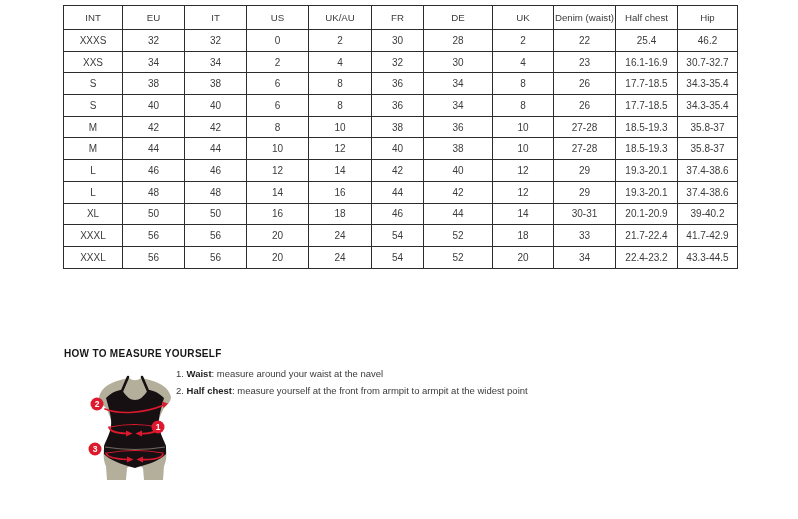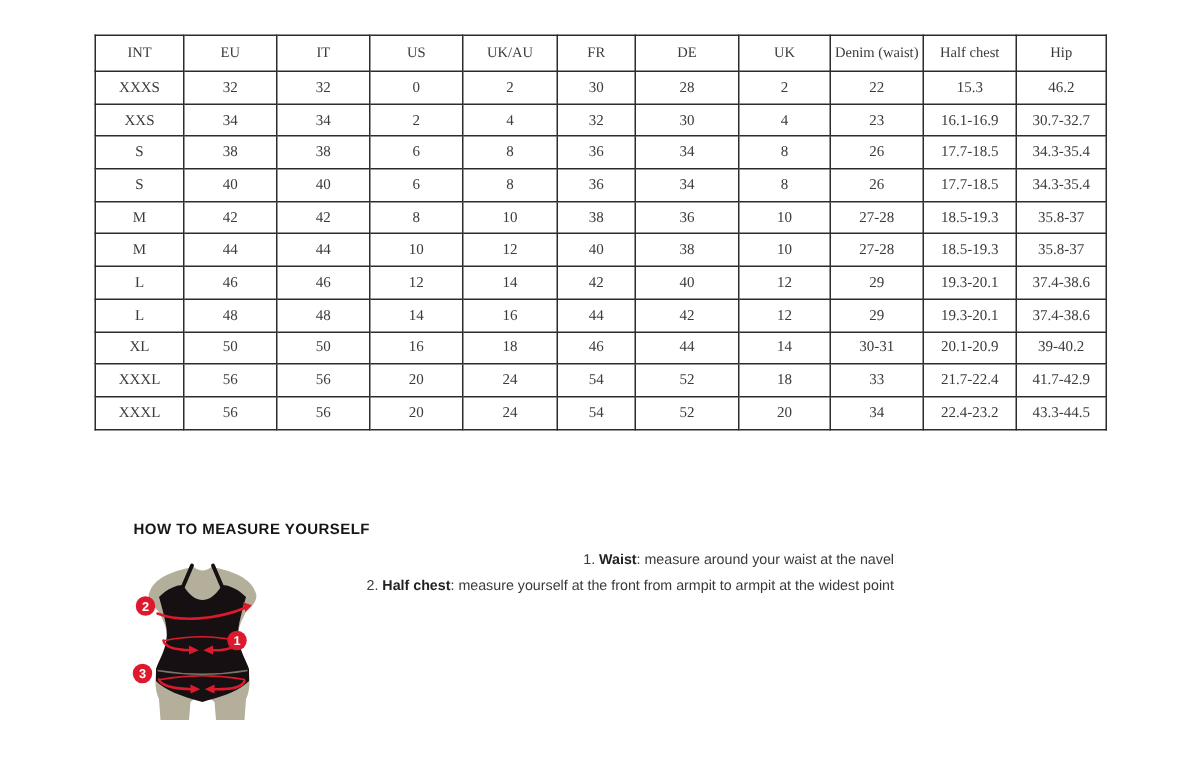--- a/index.html
+++ b/index.html
@@ -12,57 +12,56 @@
   *{box-sizing:border-box;}
   html,body{margin:0;padding:0;}
   body{
     width:798px;height:519px;position:relative;overflow:hidden;
     background:#ffffff;
     font-family:"Liberation Sans", sans-serif;
     color:var(--text);
   }
   
   .size-table{
-    position:absolute;left:63px;top:23px;width:674px;
+    position:absolute;left:63px;top:5px;width:674px;
     border-collapse:collapse;table-layout:fixed;
-    font-size:10px;color:var(--text);font-family:Liberation Serif, serif;
+    font-size:10px;color:var(--text);
   }
   .size-table th,.size-table td{
     border:1px solid var(--table-border);
     text-align:center;vertical-align:middle;
     padding:0;white-space:nowrap;overflow:hidden;
     font-weight:normal;
   }
   .size-table th{height:24px;font-size:9.7px;}
   .size-table td{height:21.7px;}
   
   .measure-title{
     position:absolute;left:64px;top:348px;
     font-size:10px;font-weight:bold;color:#161616;
     letter-spacing:0.3px;
-    margin-left:25px;
   }
   .figure{
     position:absolute;left:80px;top:368px;width:105px;height:115px;
   }
   .figure svg{display:block;width:105px;height:115px;}
   .body-fill{fill:var(--mannequin);}
   .garment-fill{fill:var(--garment);}
   .strap{stroke:var(--garment);stroke-width:2.6;fill:none;stroke-linecap:round;}
   .seam{stroke:#7a7666;stroke-width:0.9;fill:none;}
   .red-line{stroke:var(--accent);stroke-width:1.7;fill:none;stroke-linecap:round;}
   .red-line.thin{stroke-width:1.1;}
   .red-fill{fill:var(--accent);}
   .badge-circle{fill:var(--accent);}
   .badge-num{fill:#ffffff;font-size:8.5px;font-weight:bold;font-family:"Liberation Sans",sans-serif;}
   .steps{
     position:absolute;left:176px;top:369px;width:420px;
     font-size:9.5px;color:#3a3a3a;
   }
-  .step{margin-bottom:6.5px;line-height:10px;text-align:right;}
+  .step{margin-bottom:6.5px;line-height:10px;}
   .step b{color:#222;}
 </style>
 </head>
 <body>
 
 <table class="size-table">
   <colgroup>
     <col style="width:59px">
       <col style="width:62px">
       <col style="width:62px">
@@ -94,21 +93,21 @@
       <tr>
         <td>XXXS</td>
         <td>32</td>
         <td>32</td>
         <td>0</td>
         <td>2</td>
         <td>30</td>
         <td>28</td>
         <td>2</td>
         <td>22</td>
-        <td>15.3</td>
+        <td>25.4</td>
         <td>46.2</td>
       </tr>
       <tr>
         <td>XXS</td>
         <td>34</td>
         <td>34</td>
         <td>2</td>
         <td>4</td>
         <td>32</td>
         <td>30</td>

